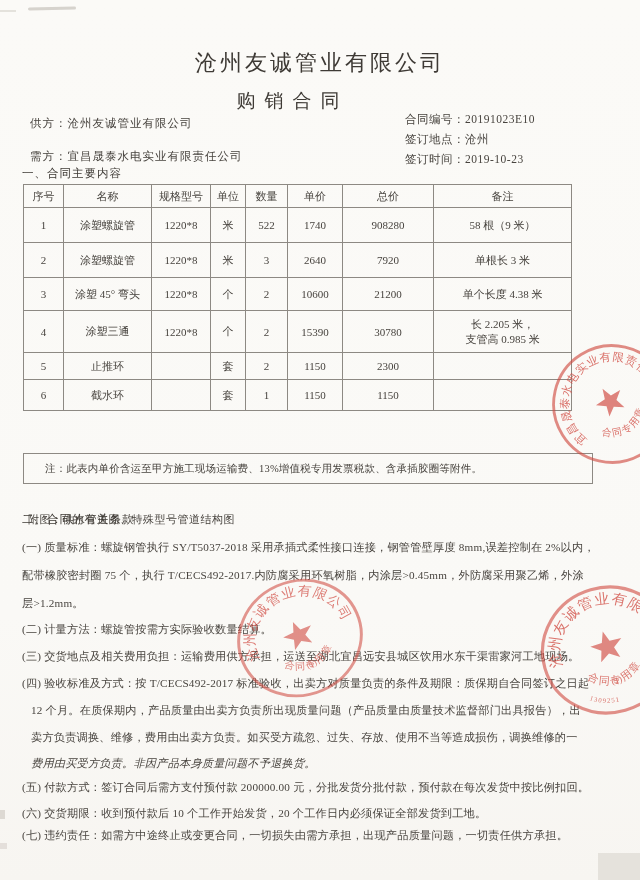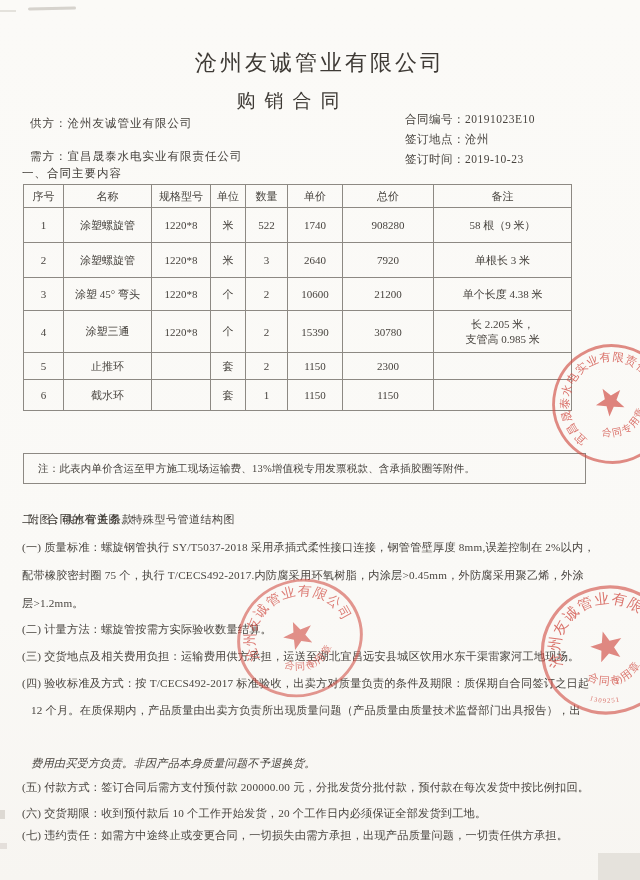--- a/index.html
+++ b/index.html
@@ -28,21 +28,21 @@
   table.items td,table.items th{
     border:1px solid #8d8983;font-weight:normal;text-align:center;
     padding:0 2px;overflow:hidden;
   }
   tr.h-head{height:23px;} tr.h-r1{height:35px;} tr.h-r2{height:35px;}
   tr.h-r3{height:33px;} tr.h-r4{height:42px;} tr.h-r5{height:27px;}
   tr.h-r6{height:31px;} tr.h-rt{height:30px;}
   .note-box{
     top:453px;left:23px;width:547px;height:29px;
     border:1px solid #8d8983;font-size:10.5px;
-    padding-left:14px;line-height:29px;letter-spacing:.2px;
+    padding-left:21px;line-height:29px;letter-spacing:.2px;
   }
   .attachment{top:489px;left:28px;font-size:11px;letter-spacing:.5px;margin-top:23px;}
   .cl{font-size:11.2px;letter-spacing:.2px;left:22px;color:#48443f;}
   .cl-ind{left:31px;}
   .y1{top:540px;} .y2{top:568px;text-align:center;} .y3{top:596px;} .y4{top:622px;}
   .y5{top:649px;} .y6{top:676px;} .y7{top:703px;} .y8{top:730px;}
   .y9{top:756px;font-style:italic;} .y10{top:780px;} .y11{top:806px;} .y12{top:828px;}
   .stamp{position:absolute;pointer-events:none;}
   .stamp-buyer{left:532px;top:324px;transform:rotate(-32deg);opacity:.78;}
   .stamp-seller-mid{left:215px;top:560px;transform:rotate(-24deg);opacity:.70;}
@@ -168,20 +168,21 @@
   <div class="abs attachment">附图：供水管道图、特殊型号管道结构图</div>
 
   <div class="abs sec-title sec2-title">二、合同的有关条款</div>
   <div class="abs cl y1">(一) 质量标准：螺旋钢管执行 SY/T5037-2018 采用承插式柔性接口连接，钢管管壁厚度 8mm,误差控制在 2%以内，</div>
   <div class="abs cl y2">配带橡胶密封圈 75 个，执行 T/CECS492-2017.内防腐采用环氧树脂，内涂层&gt;0.45mm，外防腐采用聚乙烯，外涂</div>
   <div class="abs cl y3">层&gt;1.2mm。</div>
   <div class="abs cl y4">(二) 计量方法：螺旋管按需方实际验收数量结算。</div>
   <div class="abs cl y5">(三) 交货地点及相关费用负担：运输费用供方承担，运送至湖北宜昌远安县城区饮用水东干渠雷家河工地现场。</div>
   <div class="abs cl y6">(四) 验收标准及方式：按 T/CECS492-2017 标准验收，出卖方对质量负责的条件及期限：质保期自合同签订之日起</div>
   <div class="abs cl cl-ind y7">12 个月。在质保期内，产品质量由出卖方负责所出现质量问题（产品质量由质量技术监督部门出具报告），出</div>
+  <div class="abs cl cl-ind y8">卖方负责调换、维修，费用由出卖方负责。如买受方疏忽、过失、存放、使用不当等造成损伤，调换维修的一</div>
   <div class="abs cl cl-ind y9">费用由买受方负责。非因产品本身质量问题不予退换货。</div>
   <div class="abs cl y10">(五) 付款方式：签订合同后需方支付预付款 200000.00 元，分批发货分批付款，预付款在每次发货中按比例扣回。</div>
   <div class="abs cl y11">(六) 交货期限：收到预付款后 10 个工作开始发货，20 个工作日内必须保证全部发货到工地。</div>
   <div class="abs cl y12">(七) 违约责任：如需方中途终止或变更合同，一切损失由需方承担，出现产品质量问题，一切责任供方承担。</div>
 
   <svg class="stamp stamp-buyer" width="160" height="160" viewBox="0 0 170 170">
     <circle cx="85" cy="85" r="62" fill="none" stroke="#d0483f" stroke-width="3" stroke-opacity="0.8"></circle>
     <path id="arcBuyerTop" d="M 41.8 100.7 A 46 46 0 1 1 128.2 100.7" fill="none"></path>
     <path id="arcBuyerBot" d="M 55.6 102 A 34 34 0 0 0 114.4 102" fill="none"></path>
     <text font-size="12" fill="#d0483f" letter-spacing="1">

